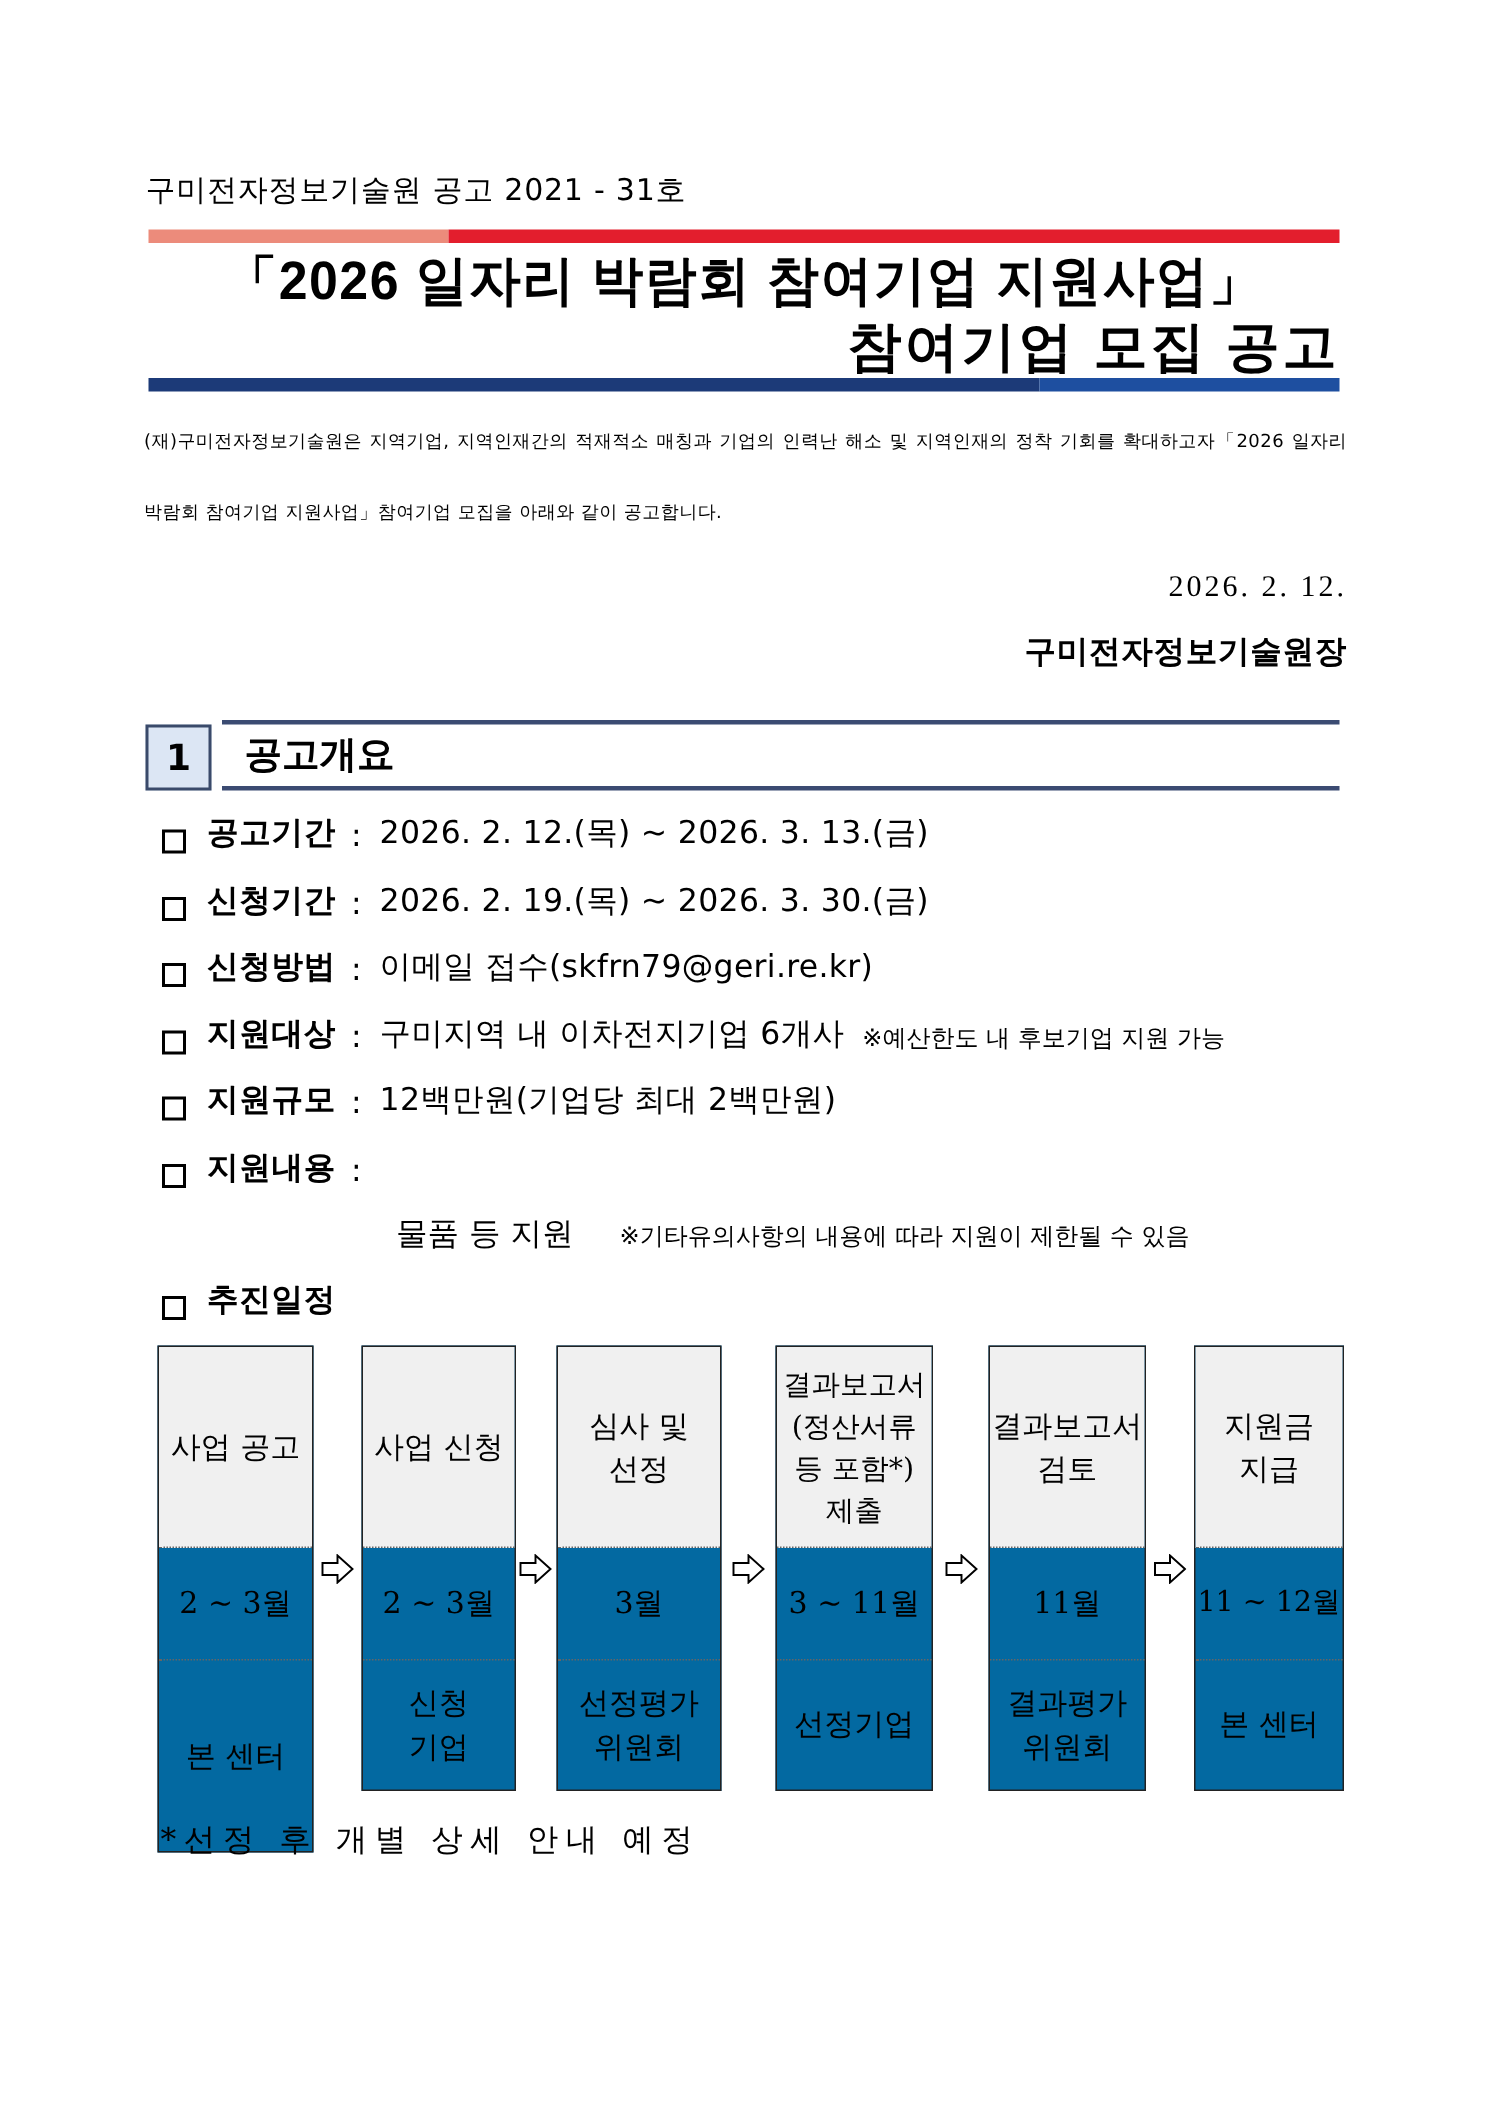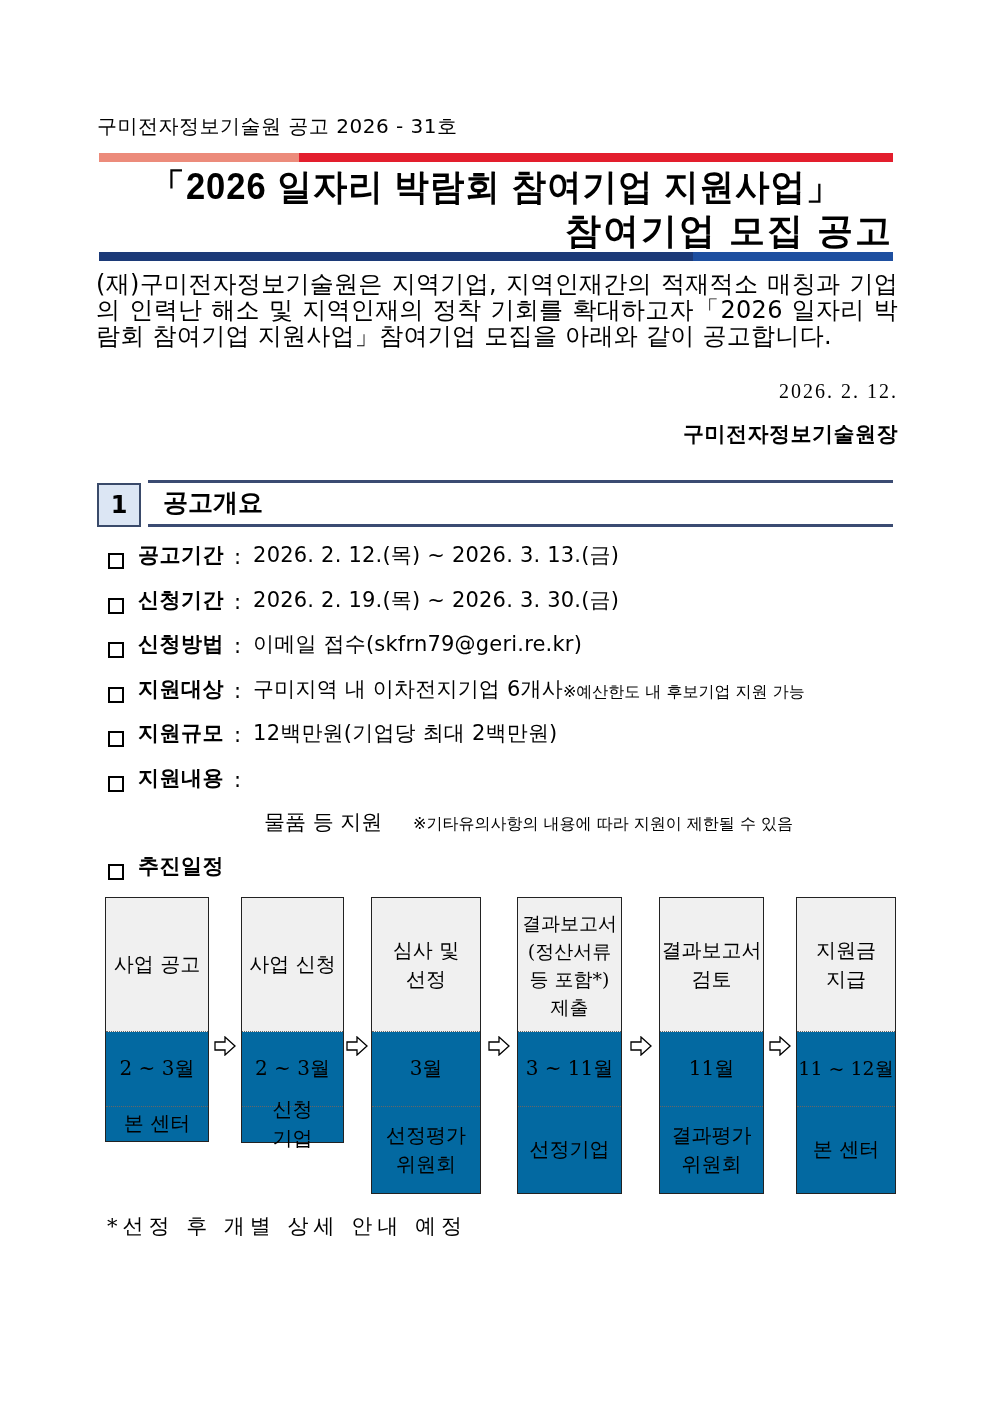--- a/index.html
+++ b/index.html
@@ -13,56 +13,56 @@
   .bar-red-light { left: 99px; top: 153px; width: 200px; background: #ec8b7b; }
   .bar-red { left: 299px; top: 153px; width: 594px; background: #e31e2d; }
   .bar-blue-dark { left: 99px; top: 252px; width: 594px; background: #1c3a78; }
   .bar-blue { left: 693px; top: 252px; width: 200px; background: #1e4fa0; }
 
   .title { left: 99px; width: 794px; text-align: center; font-weight: bold;
            font-family: "Liberation Sans", "DejaVu Sans", sans-serif; }
   .title-1 { top: 163px; font-size: 36px; letter-spacing: 1px; transform: scaleX(0.96); }
   .title-2 { top: 207px; font-size: 36px; letter-spacing: 2px; text-align: right; }
 
-  .intro { left: 96px; top: 271px; width: 802px; font-size: 24px; line-height: 26px;
+  .intro { left: 96px; top: 271px; width: 802px; font-size: 12px; line-height: 47px;
            text-align: justify; letter-spacing: 0.3px; }
   .date { right: 94px; top: 380px; font-size: 20px; letter-spacing: 2px; font-family: Liberation Serif, serif; }
   .signer { right: 94px; top: 420px; font-size: 21px; font-weight: bold; letter-spacing: 0.5px; }
 
   .sec-num { left: 97px; top: 483px; width: 40px; height: 40px; border: 2px solid #3a4a6a;
              background: #dce6f4; font-size: 24px; font-weight: bold; text-align: center;
              line-height: 40px; box-sizing: content-box; }
   .sec-line-top { left: 148px; top: 480px; width: 745px; height: 3px; background: #3b4b72; }
   .sec-line-bot { left: 148px; top: 524px; width: 745px; height: 3px; background: #3b4b72; }
   .sec-title { left: 163px; top: 486px; font-size: 25px; font-weight: bold; }
 
   .item { position: absolute; left: 108px; font-size: 21px; white-space: nowrap; display: flex; align-items: flex-end; }
   .chk { display: inline-block; width: 16px; height: 16px; border: 2px solid #000; margin-right: 14px; box-sizing: border-box; }
   .item-label { font-weight: bold; letter-spacing: 0.5px; }
   .colon { margin: 0 12px 0 10px; }
   .item-val { letter-spacing: 0.2px; }
-  .note { font-size: 16px; }
+  .note { font-size: 16px; margin-left: 12px; }
   .cont { position: absolute; left: 264px; top: 808px; font-size: 21px; white-space: nowrap; }
 
   .step { position: absolute; border: 1.5px solid #222; background: #0369a1; box-sizing: border-box;
           font-family: "DejaVu Serif", "Liberation Serif", serif; font-size: 20px; text-align: center; }
   .cell { position: absolute; left: 0; right: 0; display: flex; align-items: center; justify-content: center;
           line-height: 29px; }
   .cell-head { top: 0; height: 133px; background: #f0f0f0; border-bottom: 1px dotted #666; white-space: pre-line; }
   .cell-period { top: 133px; height: 75px; border-bottom: 1px dotted #666; }
   .cell-owner { top: 208px; bottom: 0; white-space: pre-line; }
 
   .arrow { position: absolute; top: 1036px; width: 22px; height: 20px; }
 
   .footnote { left: 107px; top: 1212px; font-family: "DejaVu Serif", "Liberation Serif", serif; font-size: 21px; letter-spacing: 5px; }
 </style>
 </head>
 <body>
 
-<div class="abs notice-no">구미전자정보기술원 공고 2026 - 31호</div>
+<div class="abs notice-no">구미전자정보기술원 공고 2021 - 31호</div>
 <div class="bar bar-red-light"></div>
 <div class="bar bar-red"></div>
 <div class="abs title title-1">「2026 일자리 박람회 참여기업 지원사업」</div>
 <div class="abs title title-2">참여기업 모집 공고</div>
 <div class="bar bar-blue-dark"></div>
 <div class="bar bar-blue"></div>
 
 <div class="abs intro"> (재)구미전자정보기술원은 지역기업, 지역인재간의 적재적소 매칭과 기업의 인력난 해소 및 지역인재의 정착 기회를 확대하고자「2026 일자리 박람회 참여기업 지원사업」참여기업 모집을 아래와 같이 공고합니다.</div>
 <div class="abs date">2026.  2.  12.</div>
 <div class="abs signer">구미전자정보기술원장</div>
@@ -110,30 +110,30 @@
 </div>
 <div class="cont">
   <span>물품 등 지원</span>
   <span class="note" style="margin-left:24px">※기타유의사항의 내용에 따라 지원이 제한될 수 있음</span>
 </div>
 <div class="item" style="top:852px">
   <span class="chk"></span>
   <span class="item-label">추진일정</span>
 </div>
 
-<div class="step" style="left:105px; top:897px; width:104px; height:245px;">
+<div class="step" style="left:105px; top:897px; width:104px; height:338px;">
   <div class="cell cell-head">사업 공고</div>
   <div class="cell cell-period">2 ~ 3월</div>
   <div class="cell cell-owner">본 센터</div>
 </div>
 <svg class="arrow" style="left:214px" viewBox="0 0 22 20">
     <path d="M1 6 H11 V1 L21 10 L11 19 V14 H1 Z" fill="#fff" stroke="#000" stroke-width="1.3"></path>
   </svg>
 
-<div class="step" style="left:241px; top:897px; width:103px; height:246px;">
+<div class="step" style="left:241px; top:897px; width:103px; height:297px;">
   <div class="cell cell-head">사업 신청</div>
   <div class="cell cell-period">2 ~ 3월</div>
   <div class="cell cell-owner">신청
 기업</div>
 </div>
 <svg class="arrow" style="left:346px" viewBox="0 0 22 20">
     <path d="M1 6 H11 V1 L21 10 L11 19 V14 H1 Z" fill="#fff" stroke="#000" stroke-width="1.3"></path>
   </svg>
 
 <div class="step" style="left:371px; top:897px; width:110px; height:297px;">

